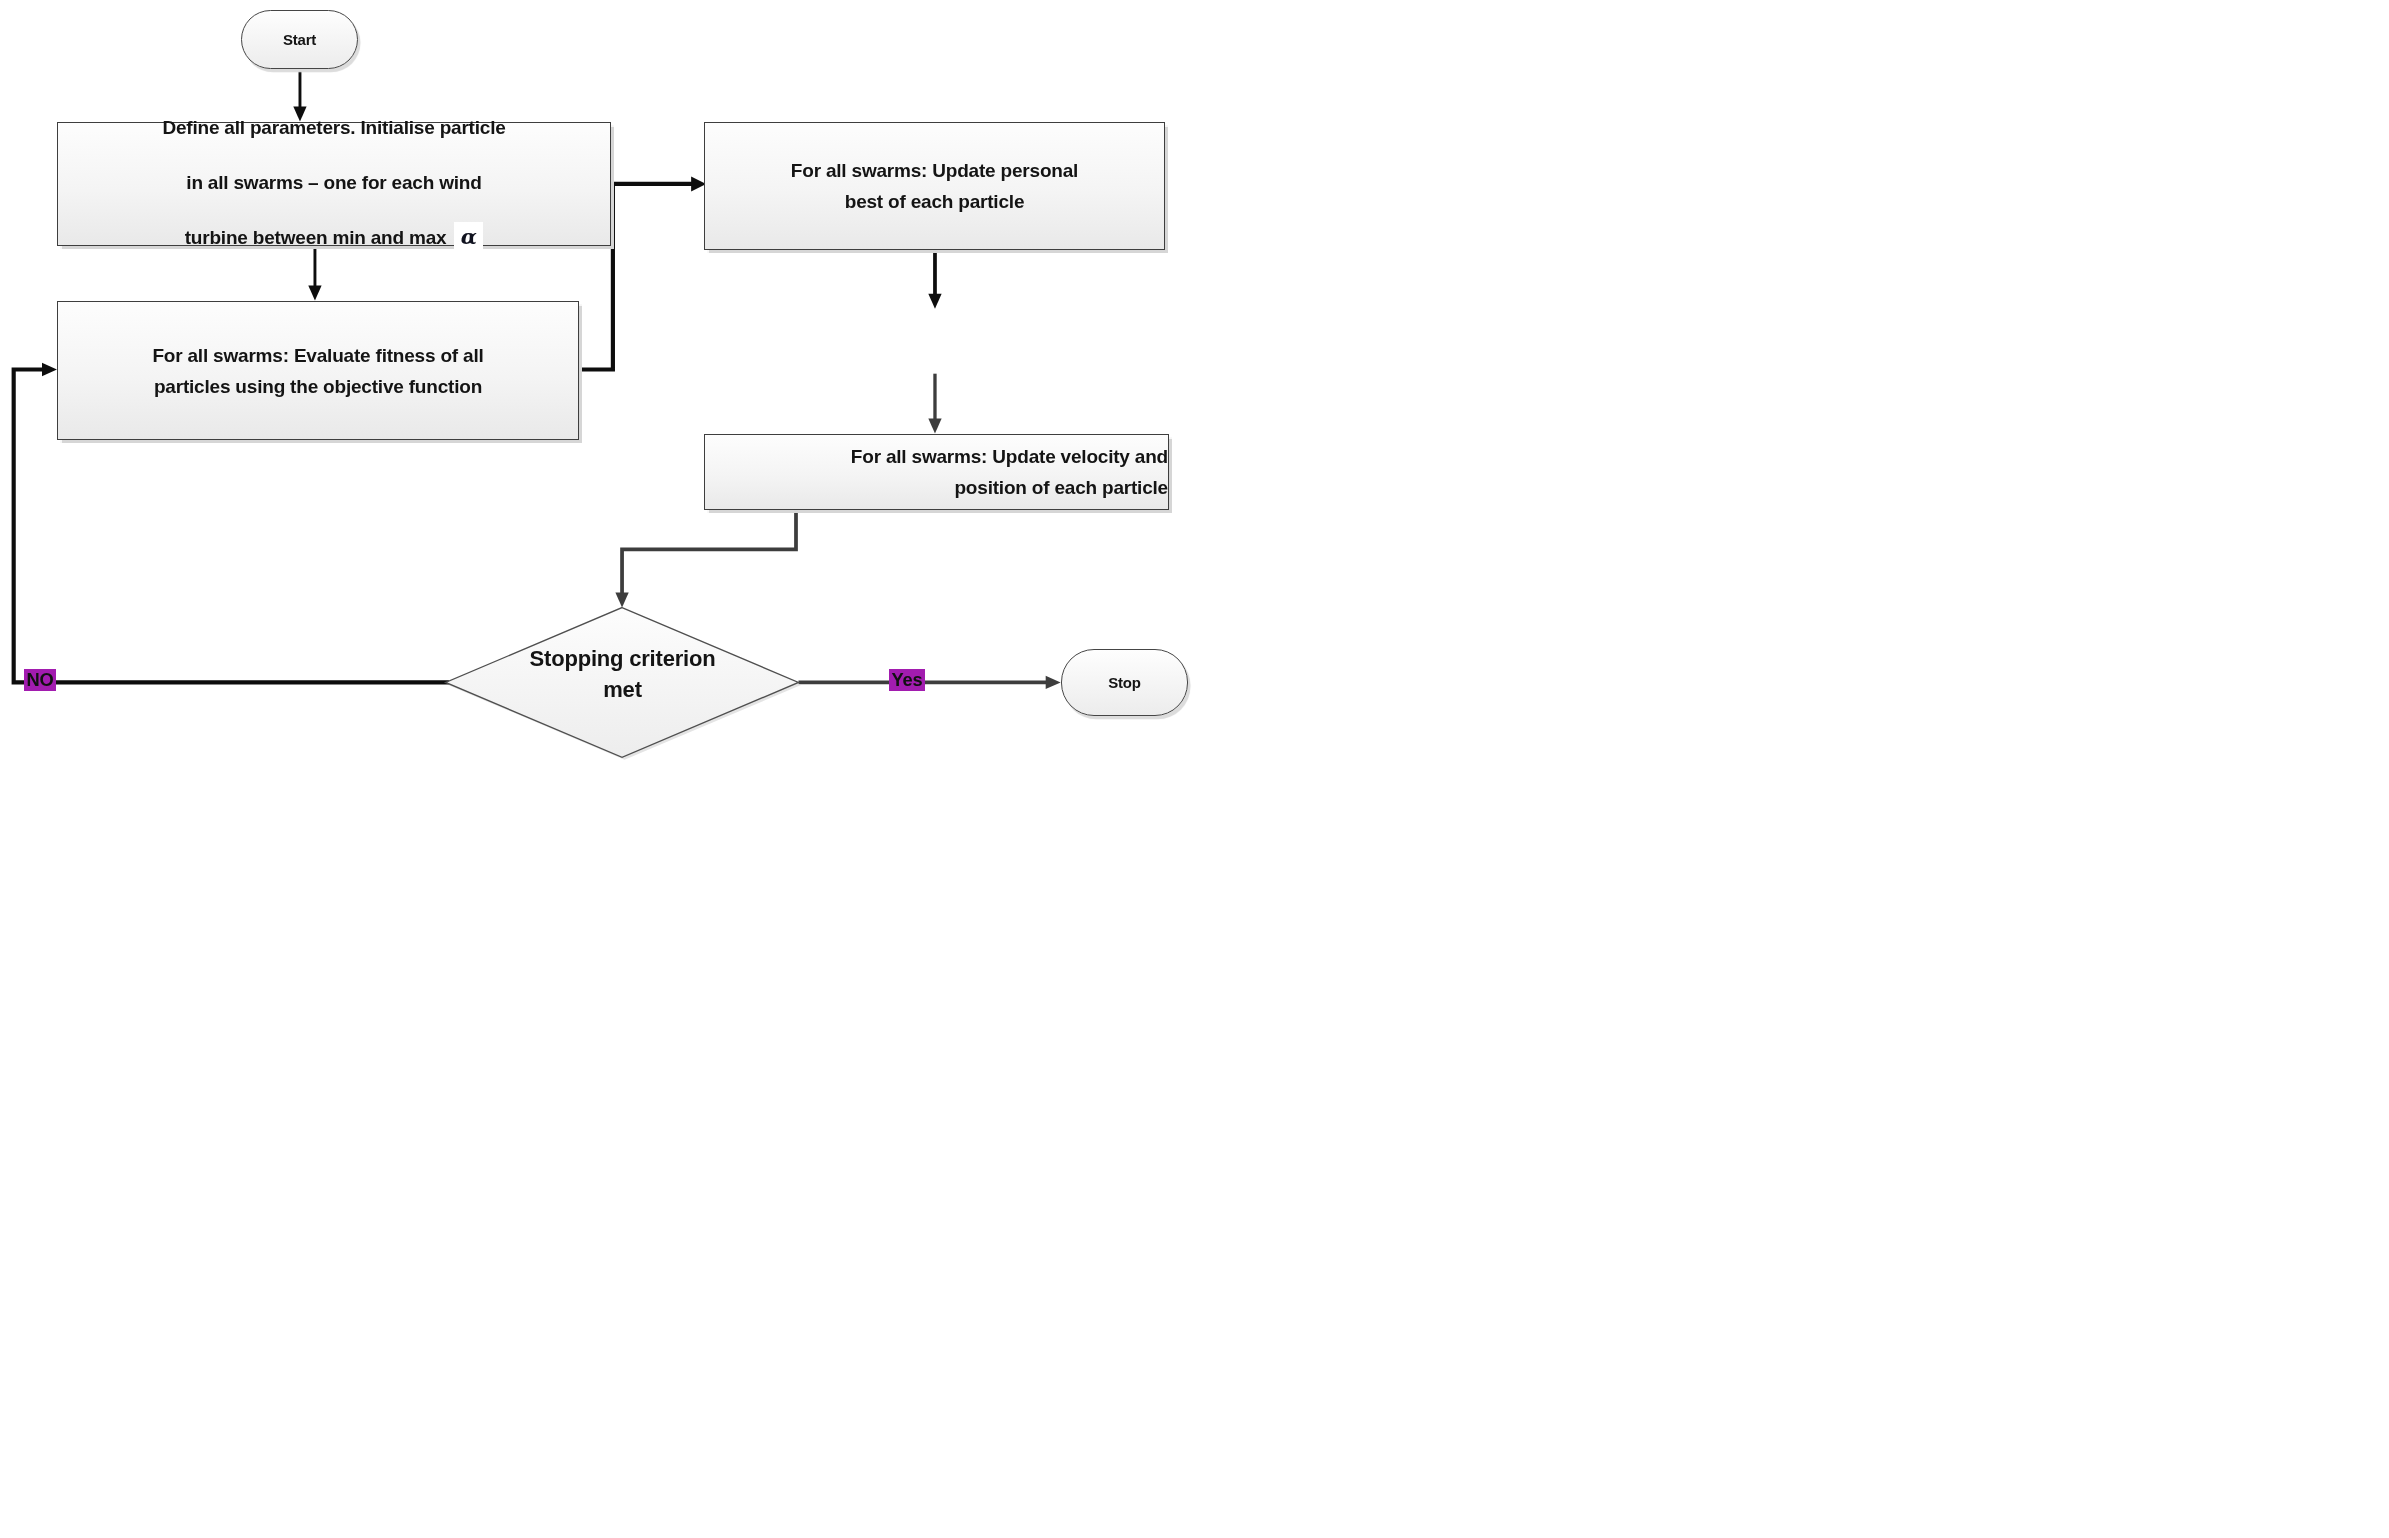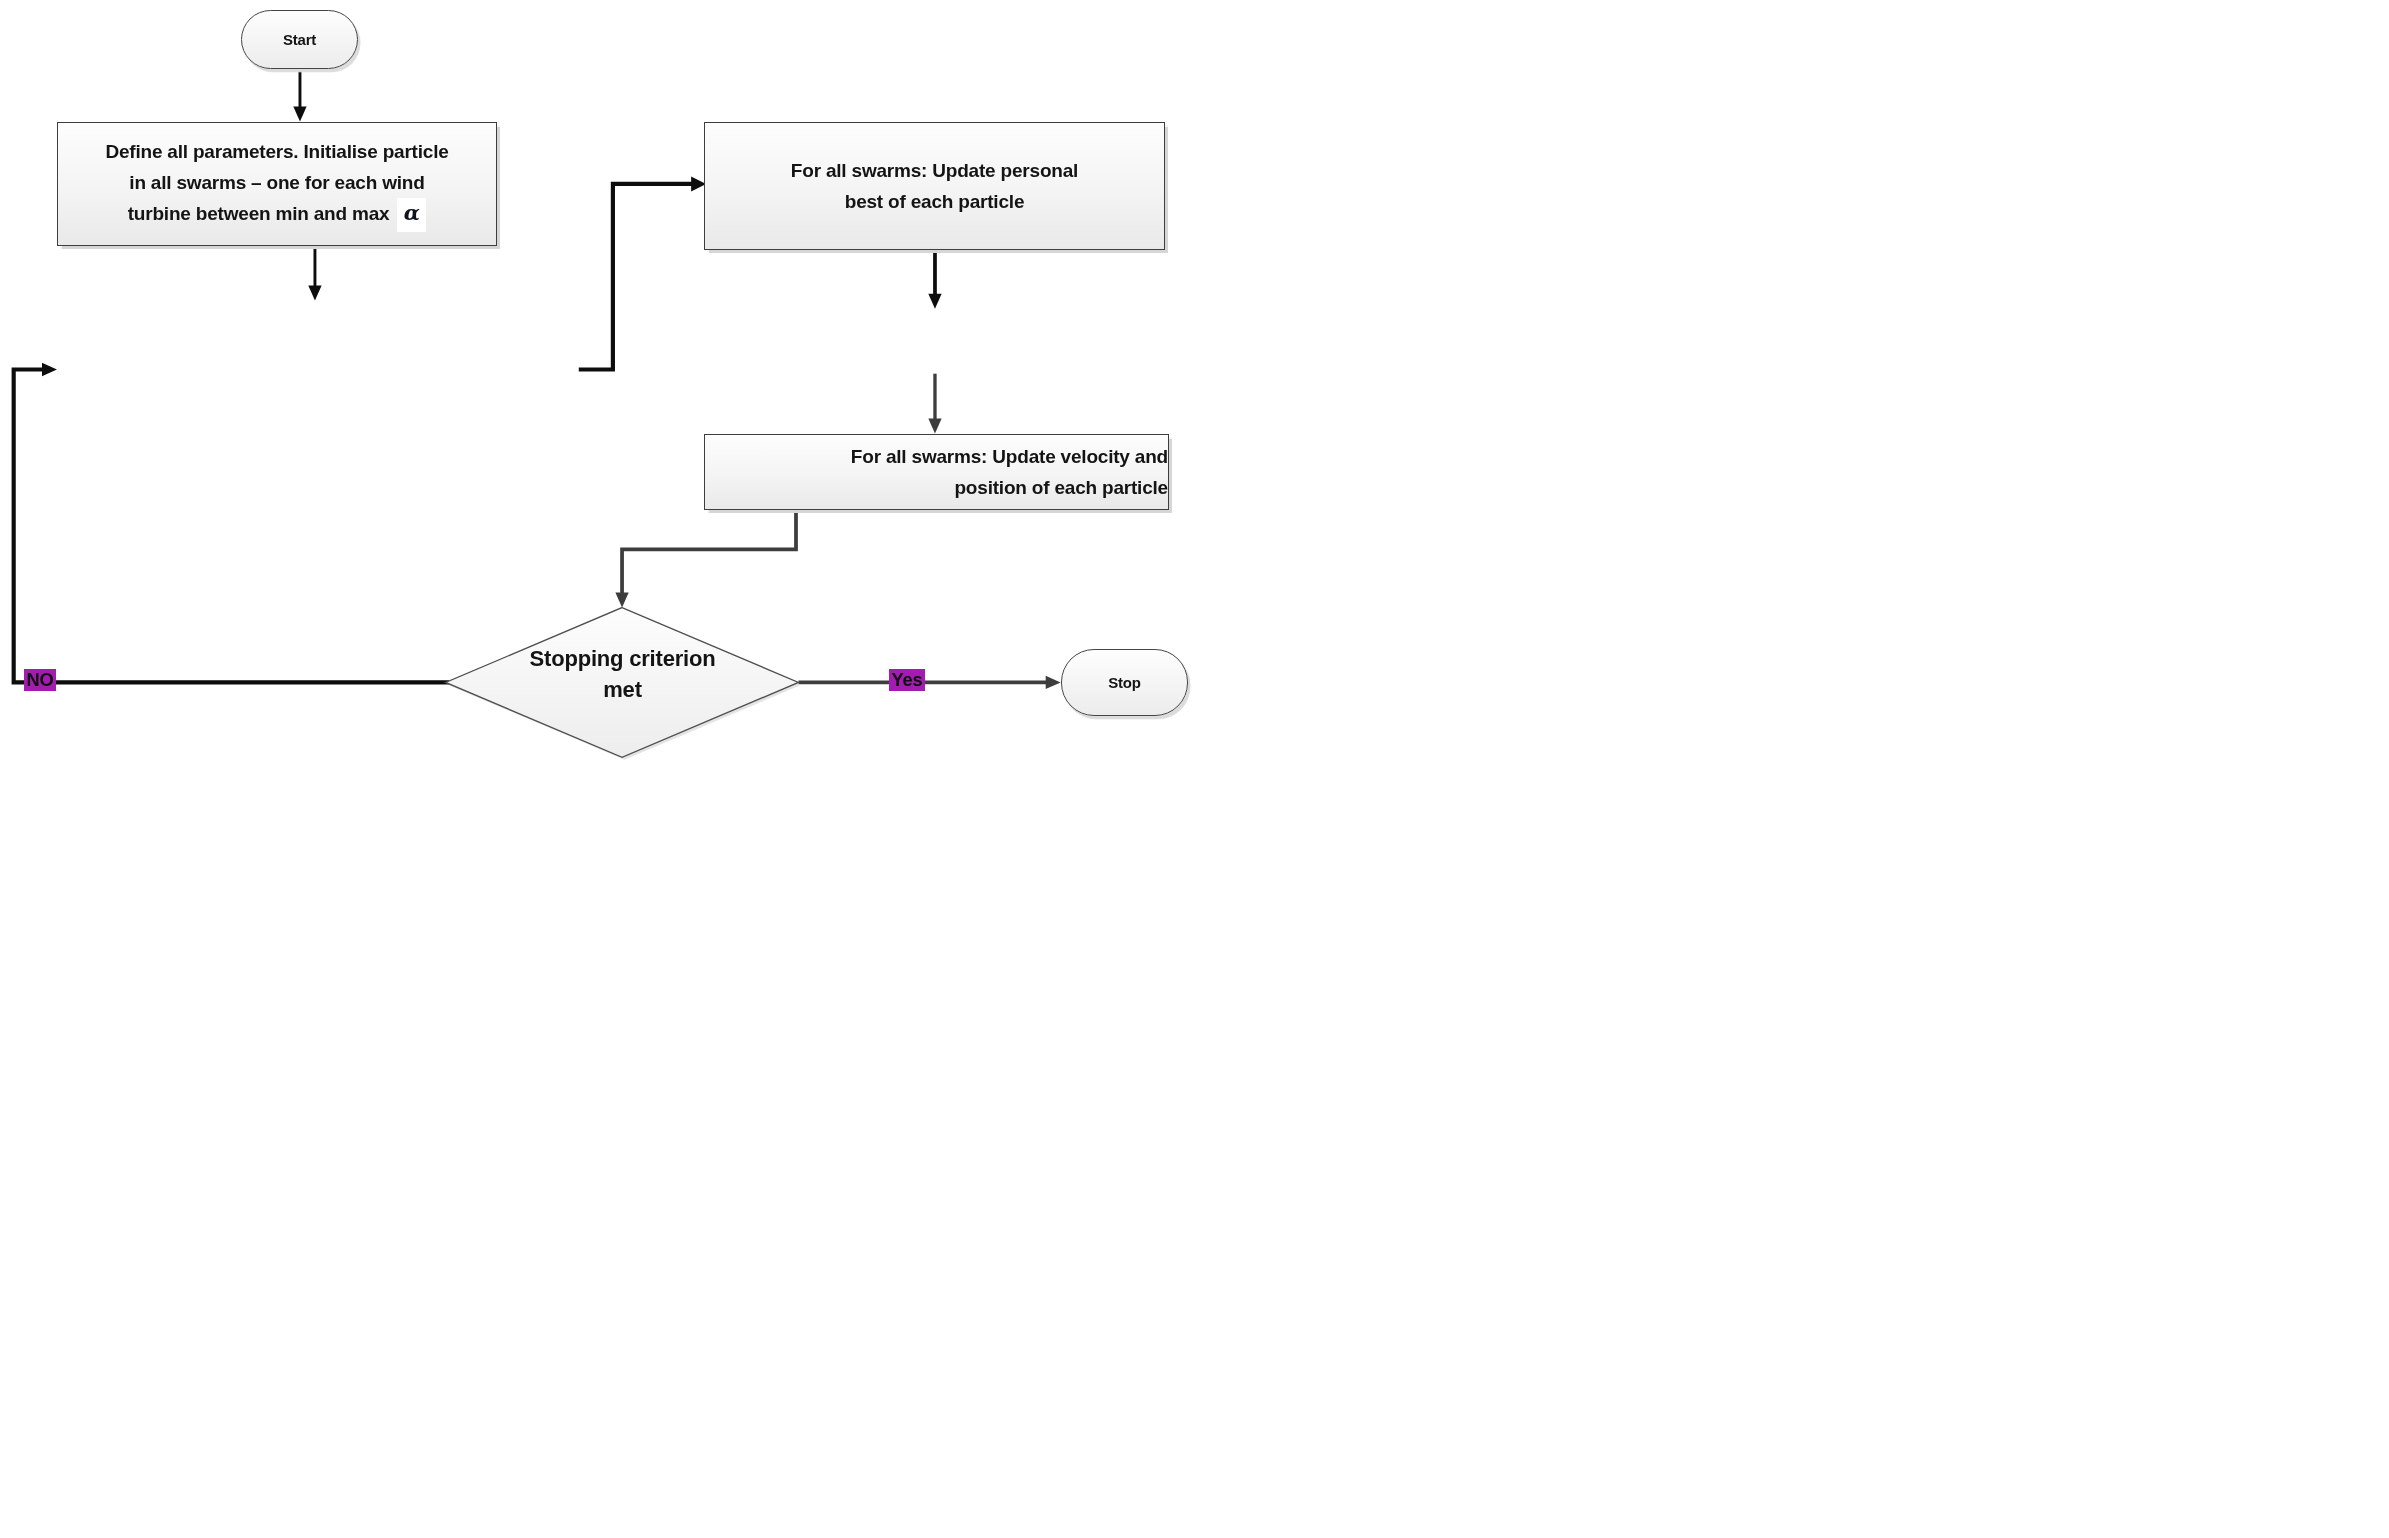--- a/index.html
+++ b/index.html
@@ -79,28 +79,32 @@
     <g>
       <polygon points="750,733 962,823 750,913 538,823" fill="#d8d8d8" opacity="0.7"></polygon>
       <polygon points="747,730 959,820 747,910 535,820" fill="url(#gDia)" stroke="#4f4f4f" stroke-width="1.6"></polygon>
     </g>
   </svg>
 
   <div class="node pill" style="left:241px;top:10px;width:117px;height:59px;">
     <span class="ln">Start</span>
   </div>
 
-  <div class="node box" style="left:57px;top:122px;width:440px;height:124px;">
+  <div class="node box" style="left:57px;top:122px;width:554px;height:124px;gap:24px;">
     <div class="ln">Define all parameters. Initialise particle</div>
     <div class="ln">in all swarms – one for each wind</div>
     <div class="ln">
       <span>turbine between min and max</span><span class="alpha">α</span>
     </div>
   </div>
 
+  <div class="node box" style="left:57px;top:301px;width:522px;height:139px;">
+    <div class="ln">For all swarms: Evaluate fitness of all</div>
+    <div class="ln">particles using the objective function</div>
+  </div>
 
   <div class="node box" style="left:704px;top:122px;width:461px;height:128px;">
     <div class="ln">For all swarms: Update personal</div>
     <div class="ln">best of each particle</div>
   </div>
 
 
   <div class="node box" style="left:704px;top:434px;width:465px;height:76px;align-items:flex-end;">
     <div class="ln">For all swarms: Update velocity and</div>
     <div class="ln">position of each particle</div>

